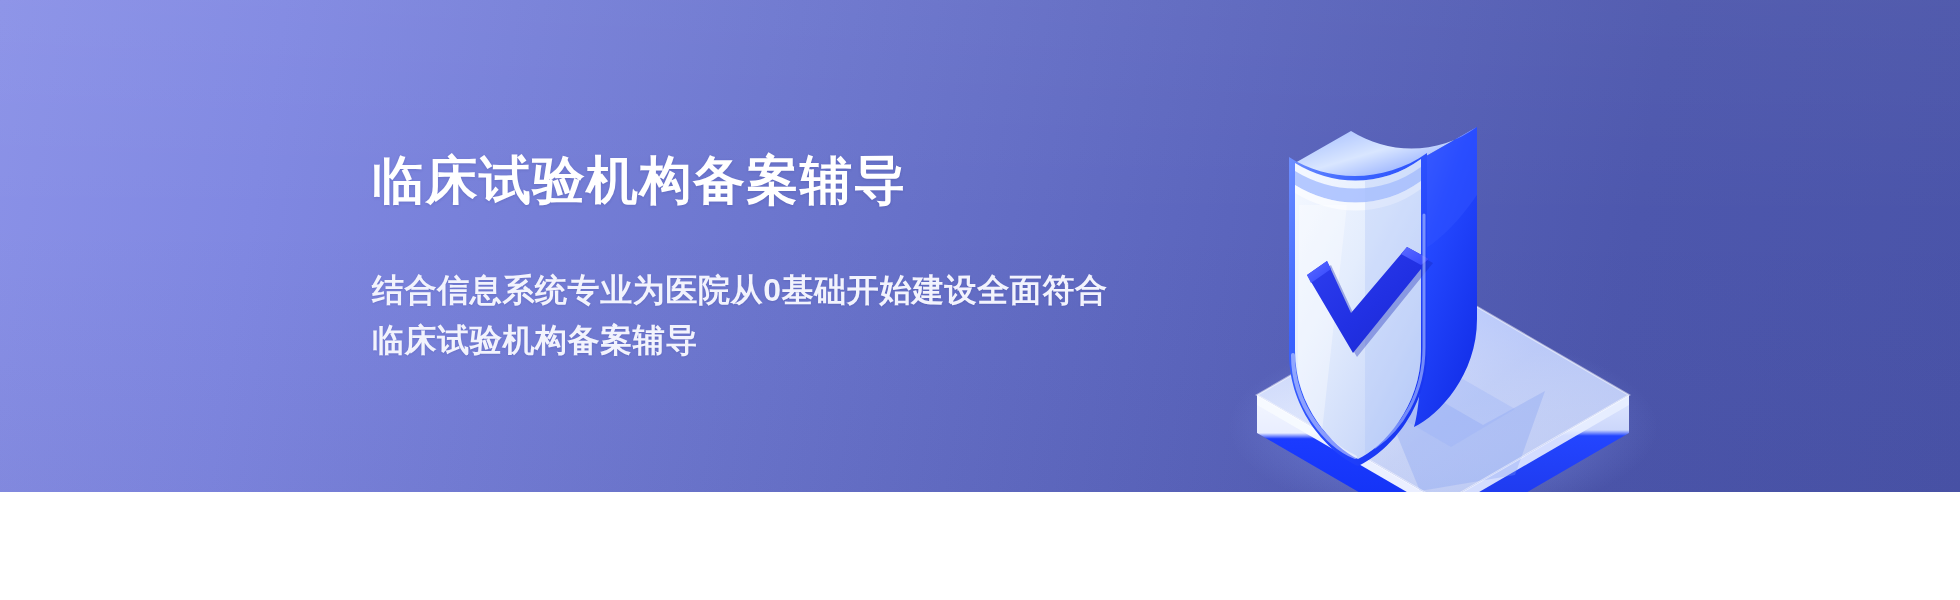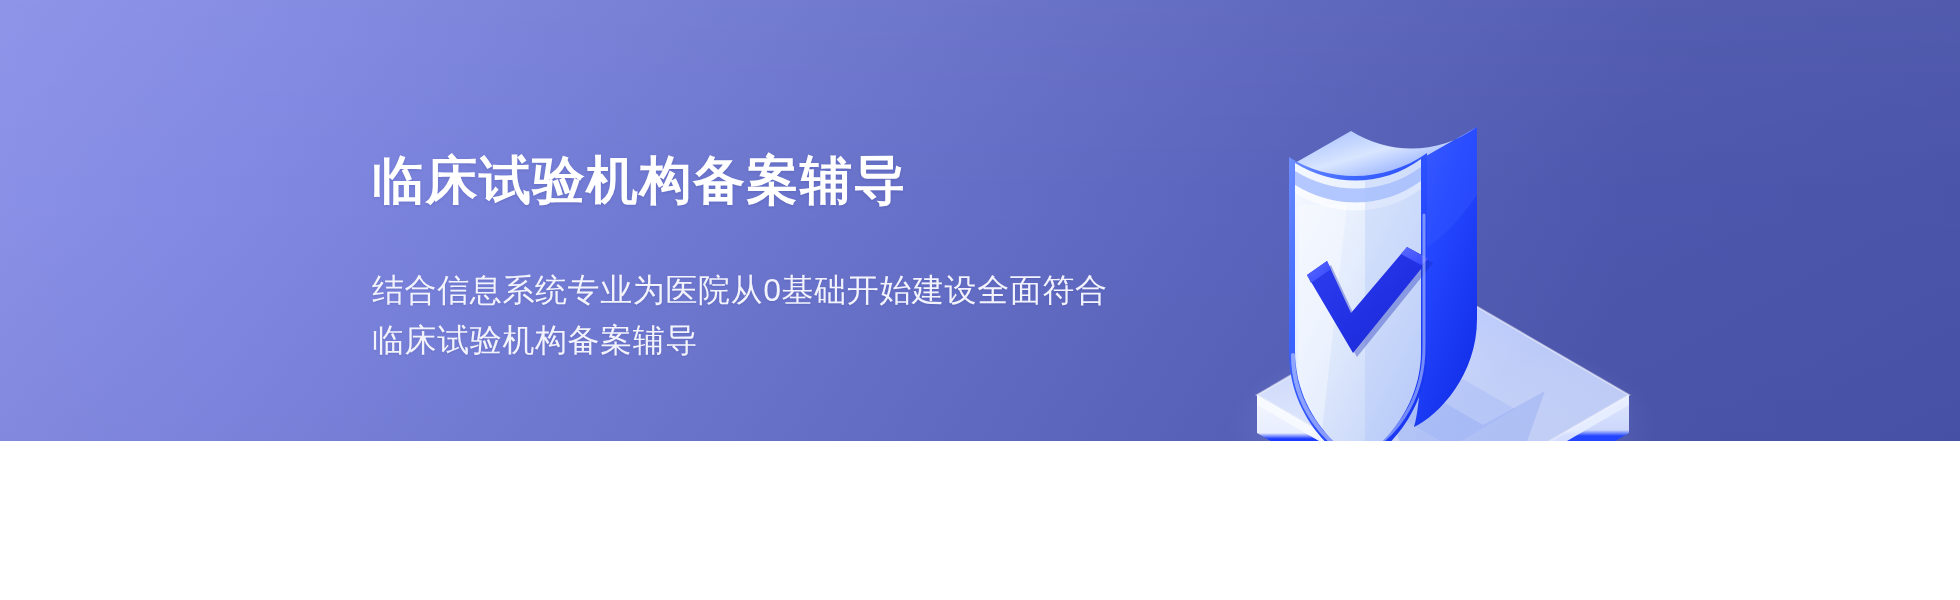--- a/index.html
+++ b/index.html
@@ -1,41 +1,41 @@
 <!DOCTYPE html>
 <html><head>
 <meta charset="utf-8">
 <style>
   html,body{margin:0;padding:0;}
   body{
     width:1960px;height:600px;overflow:hidden;
     font-family:"Liberation Sans","DejaVu Sans",sans-serif;
   }
   #banner{
-    position:relative;width:1960px;height:441px;overflow:hidden;
+    position:relative;width:1960px;height:492px;overflow:hidden;
     background:linear-gradient(99deg,#8a91e7 0%,#8088e2 14%,#6d77cf 38%,#5b65bd 62%,#4d57ad 82%,#4a54a9 100%);
   }
   
   #banner:before{
     content:"";position:absolute;inset:0;
     background:linear-gradient(180deg,rgba(255,255,255,.04) 0%,rgba(255,255,255,0) 45%,rgba(20,24,80,.05) 100%);
     pointer-events:none;
   }
 
   
   .copy{position:absolute;left:372px;top:150px;width:820px;}
   .headline{
     margin:0;color:#ffffff;font-size:52px;line-height:60px;
     font-weight:700;letter-spacing:1.5px;white-space:nowrap;
     text-shadow:0 1px 3px rgba(40,45,120,.18);
   }
   .subwrap{margin-top:55px;}
   .subline{
     margin:0;color:#f2f3fd;font-size:32px;line-height:50px;
-    font-weight:400;letter-spacing:.6px;white-space:nowrap;
+    font-weight:700;letter-spacing:.6px;white-space:nowrap;
     text-shadow:0 1px 2px rgba(40,45,120,.14);
   }
 
   
   .art{position:absolute;left:1215px;top:55px;width:460px;height:500px;}
   .art svg{display:block;width:460px;height:500px;overflow:visible;}
 </style>
 </head>
 <body>
 

